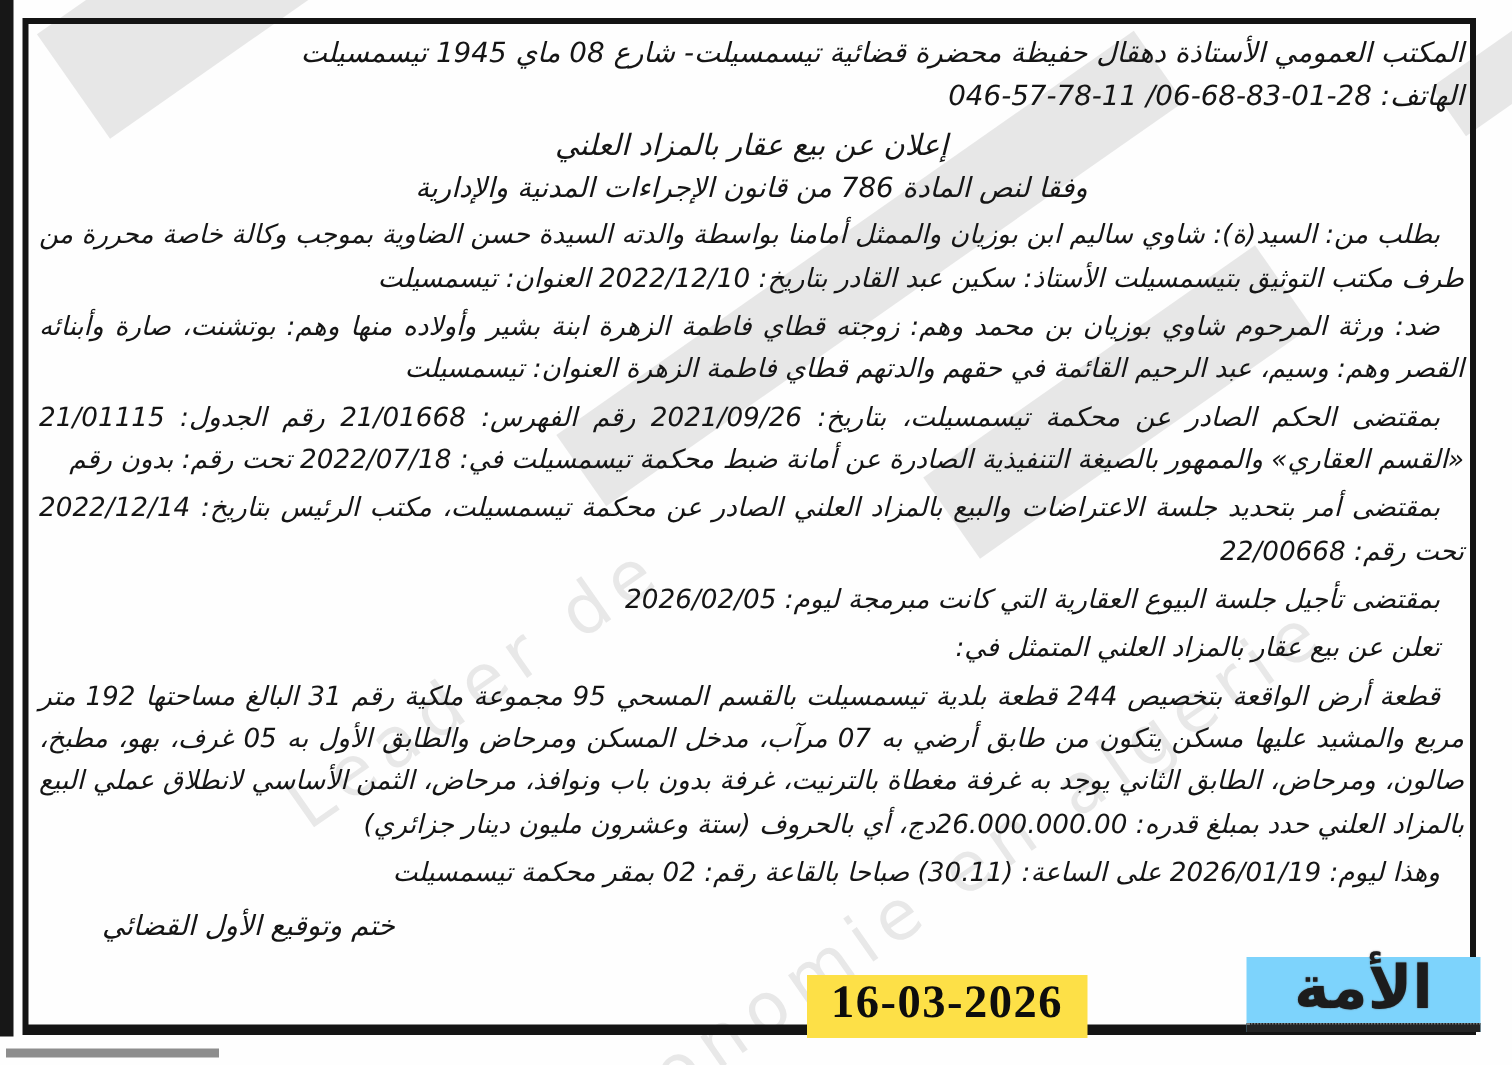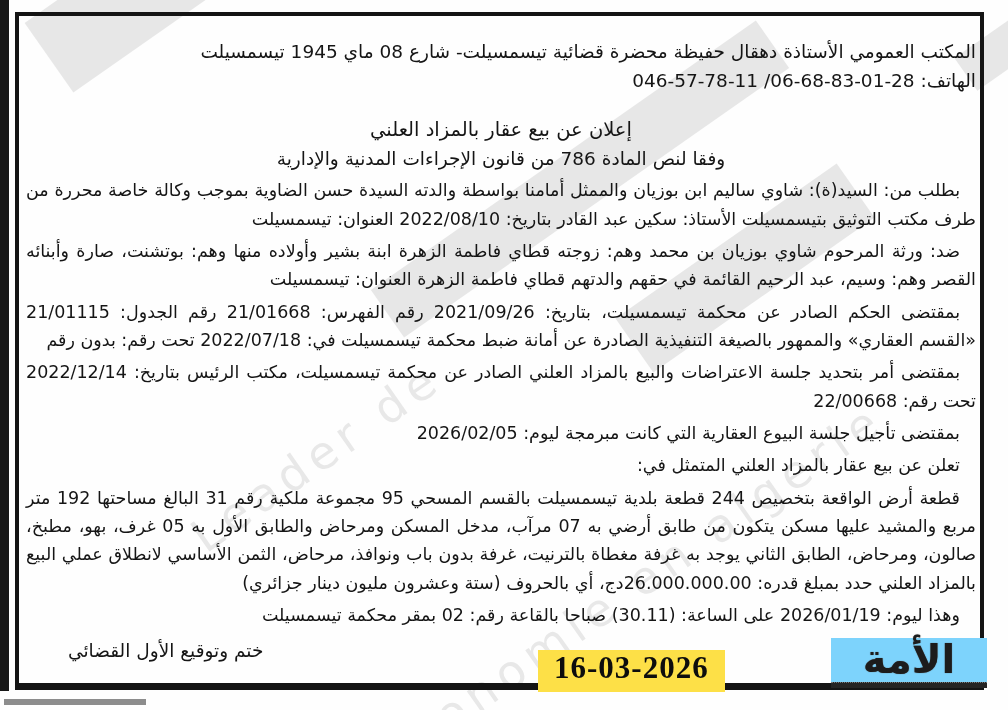--- a/index.html
+++ b/index.html
@@ -59,44 +59,45 @@
     letter-spacing: 7px;
     color: rgba(70, 70, 70, 0.12);
     white-space: nowrap;
     transform: rotate(-35deg);
   }
   .wm-text-1 { left: 170px; top: 430px; }
   .wm-text-2 { left: 330px; top: 560px; }
   
   .content {
     position: absolute;
-    left: 26px; top: 36px;
+    left: 26px; top: 20px;
     width: 950px;
     direction: rtl;
     z-index: 3;
+    font-style: italic;
   }
   .office-line {
     text-align: right;
     font-size: 18.5px;
     line-height: 1.55;
     margin: 2px 0 0;
   }
   .phone-line {
     text-align: right;
     font-size: 18.5px;
     line-height: 1.55;
     margin: 0;
   }
   .phone-numbers { direction: ltr; unicode-bidi: isolate; display: inline-block; }
   .doc-title {
     text-align: center;
     font-size: 19.5px;
     font-weight: normal;
     line-height: 1.5;
-    margin: 20px 0 0;
+    margin: 3px 0 0;
   }
   .doc-subtitle {
     text-align: center;
     font-size: 18.5px;
     line-height: 1.5;
     margin: 0 0 2px;
   }
   p.body-par {
     margin: 4px 0 0;
     font-size: 17.5px;
@@ -170,21 +171,21 @@
     <p class="office-line">المكتب العمومي الأستاذة دهقال حفيظة محضرة قضائية تيسمسيلت- شارع 08 ماي 1945 تيسمسيلت</p>
 
     <p class="phone-line">
       <span>الهاتف:</span>
       <span class="phone-numbers" dir="ltr">046-57-78-11 /06-68-83-01-28</span>
     </p>
 
     <p class="doc-title">إعلان عن بيع عقار بالمزاد العلني</p>
     <p class="doc-subtitle">وفقا لنص المادة 786 من قانون الإجراءات المدنية والإدارية</p>
 
-    <p class="body-par">بطلب من: السيد(ة): شاوي ساليم ابن بوزيان والممثل أمامنا بواسطة والدته السيدة حسن الضاوية بموجب وكالة خاصة محررة من طرف مكتب التوثيق بتيسمسيلت الأستاذ: سكين عبد القادر بتاريخ: 2022/08/10 العنوان: تيسمسيلت</p>
+    <p class="body-par">بطلب من: السيد(ة): شاوي ساليم ابن بوزيان والممثل أمامنا بواسطة والدته السيدة حسن الضاوية بموجب وكالة خاصة محررة من طرف مكتب التوثيق بتيسمسيلت الأستاذ: سكين عبد القادر بتاريخ: 2022/12/10 العنوان: تيسمسيلت</p>
     <p class="body-par">ضد: ورثة المرحوم شاوي بوزيان بن محمد وهم: زوجته قطاي فاطمة الزهرة ابنة بشير وأولاده منها وهم: بوتشنت، صارة وأبنائه القصر وهم: وسيم، عبد الرحيم القائمة في حقهم والدتهم قطاي فاطمة الزهرة العنوان: تيسمسيلت</p>
     <p class="body-par">بمقتضى الحكم الصادر عن محكمة تيسمسيلت، بتاريخ: 2021/09/26 رقم الفهرس: 21/01668 رقم الجدول: 21/01115 «القسم العقاري» والممهور بالصيغة التنفيذية الصادرة عن أمانة ضبط محكمة تيسمسيلت في: 2022/07/18 تحت رقم: بدون رقم</p>
     <p class="body-par">بمقتضى أمر بتحديد جلسة الاعتراضات والبيع بالمزاد العلني الصادر عن محكمة تيسمسيلت، مكتب الرئيس بتاريخ: 2022/12/14 تحت رقم: 22/00668</p>
     <p class="body-par short-par">بمقتضى تأجيل جلسة البيوع العقارية التي كانت مبرمجة ليوم: 2026/02/05</p>
     <p class="body-par short-par">تعلن عن بيع عقار بالمزاد العلني المتمثل في:</p>
     <p class="body-par">قطعة أرض الواقعة بتخصيص 244 قطعة بلدية تيسمسيلت بالقسم المسحي 95 مجموعة ملكية رقم 31 البالغ مساحتها 192 متر مربع والمشيد عليها مسكن يتكون من طابق أرضي به 07 مرآب، مدخل المسكن ومرحاض والطابق الأول به 05 غرف، بهو، مطبخ، صالون، ومرحاض، الطابق الثاني يوجد به غرفة مغطاة بالترنيت، غرفة بدون باب ونوافذ، مرحاض، الثمن الأساسي لانطلاق عملي البيع بالمزاد العلني حدد بمبلغ قدره: 26.000.000.00دج، أي بالحروف (ستة وعشرون مليون دينار جزائري)</p>
     <p class="body-par short-par">وهذا ليوم: 2026/01/19 على الساعة: (30.11) صباحا بالقاعة رقم: 02 بمقر محكمة تيسمسيلت</p>
 
     <p class="signature-caption">ختم وتوقيع الأول القضائي</p>
   </div>

